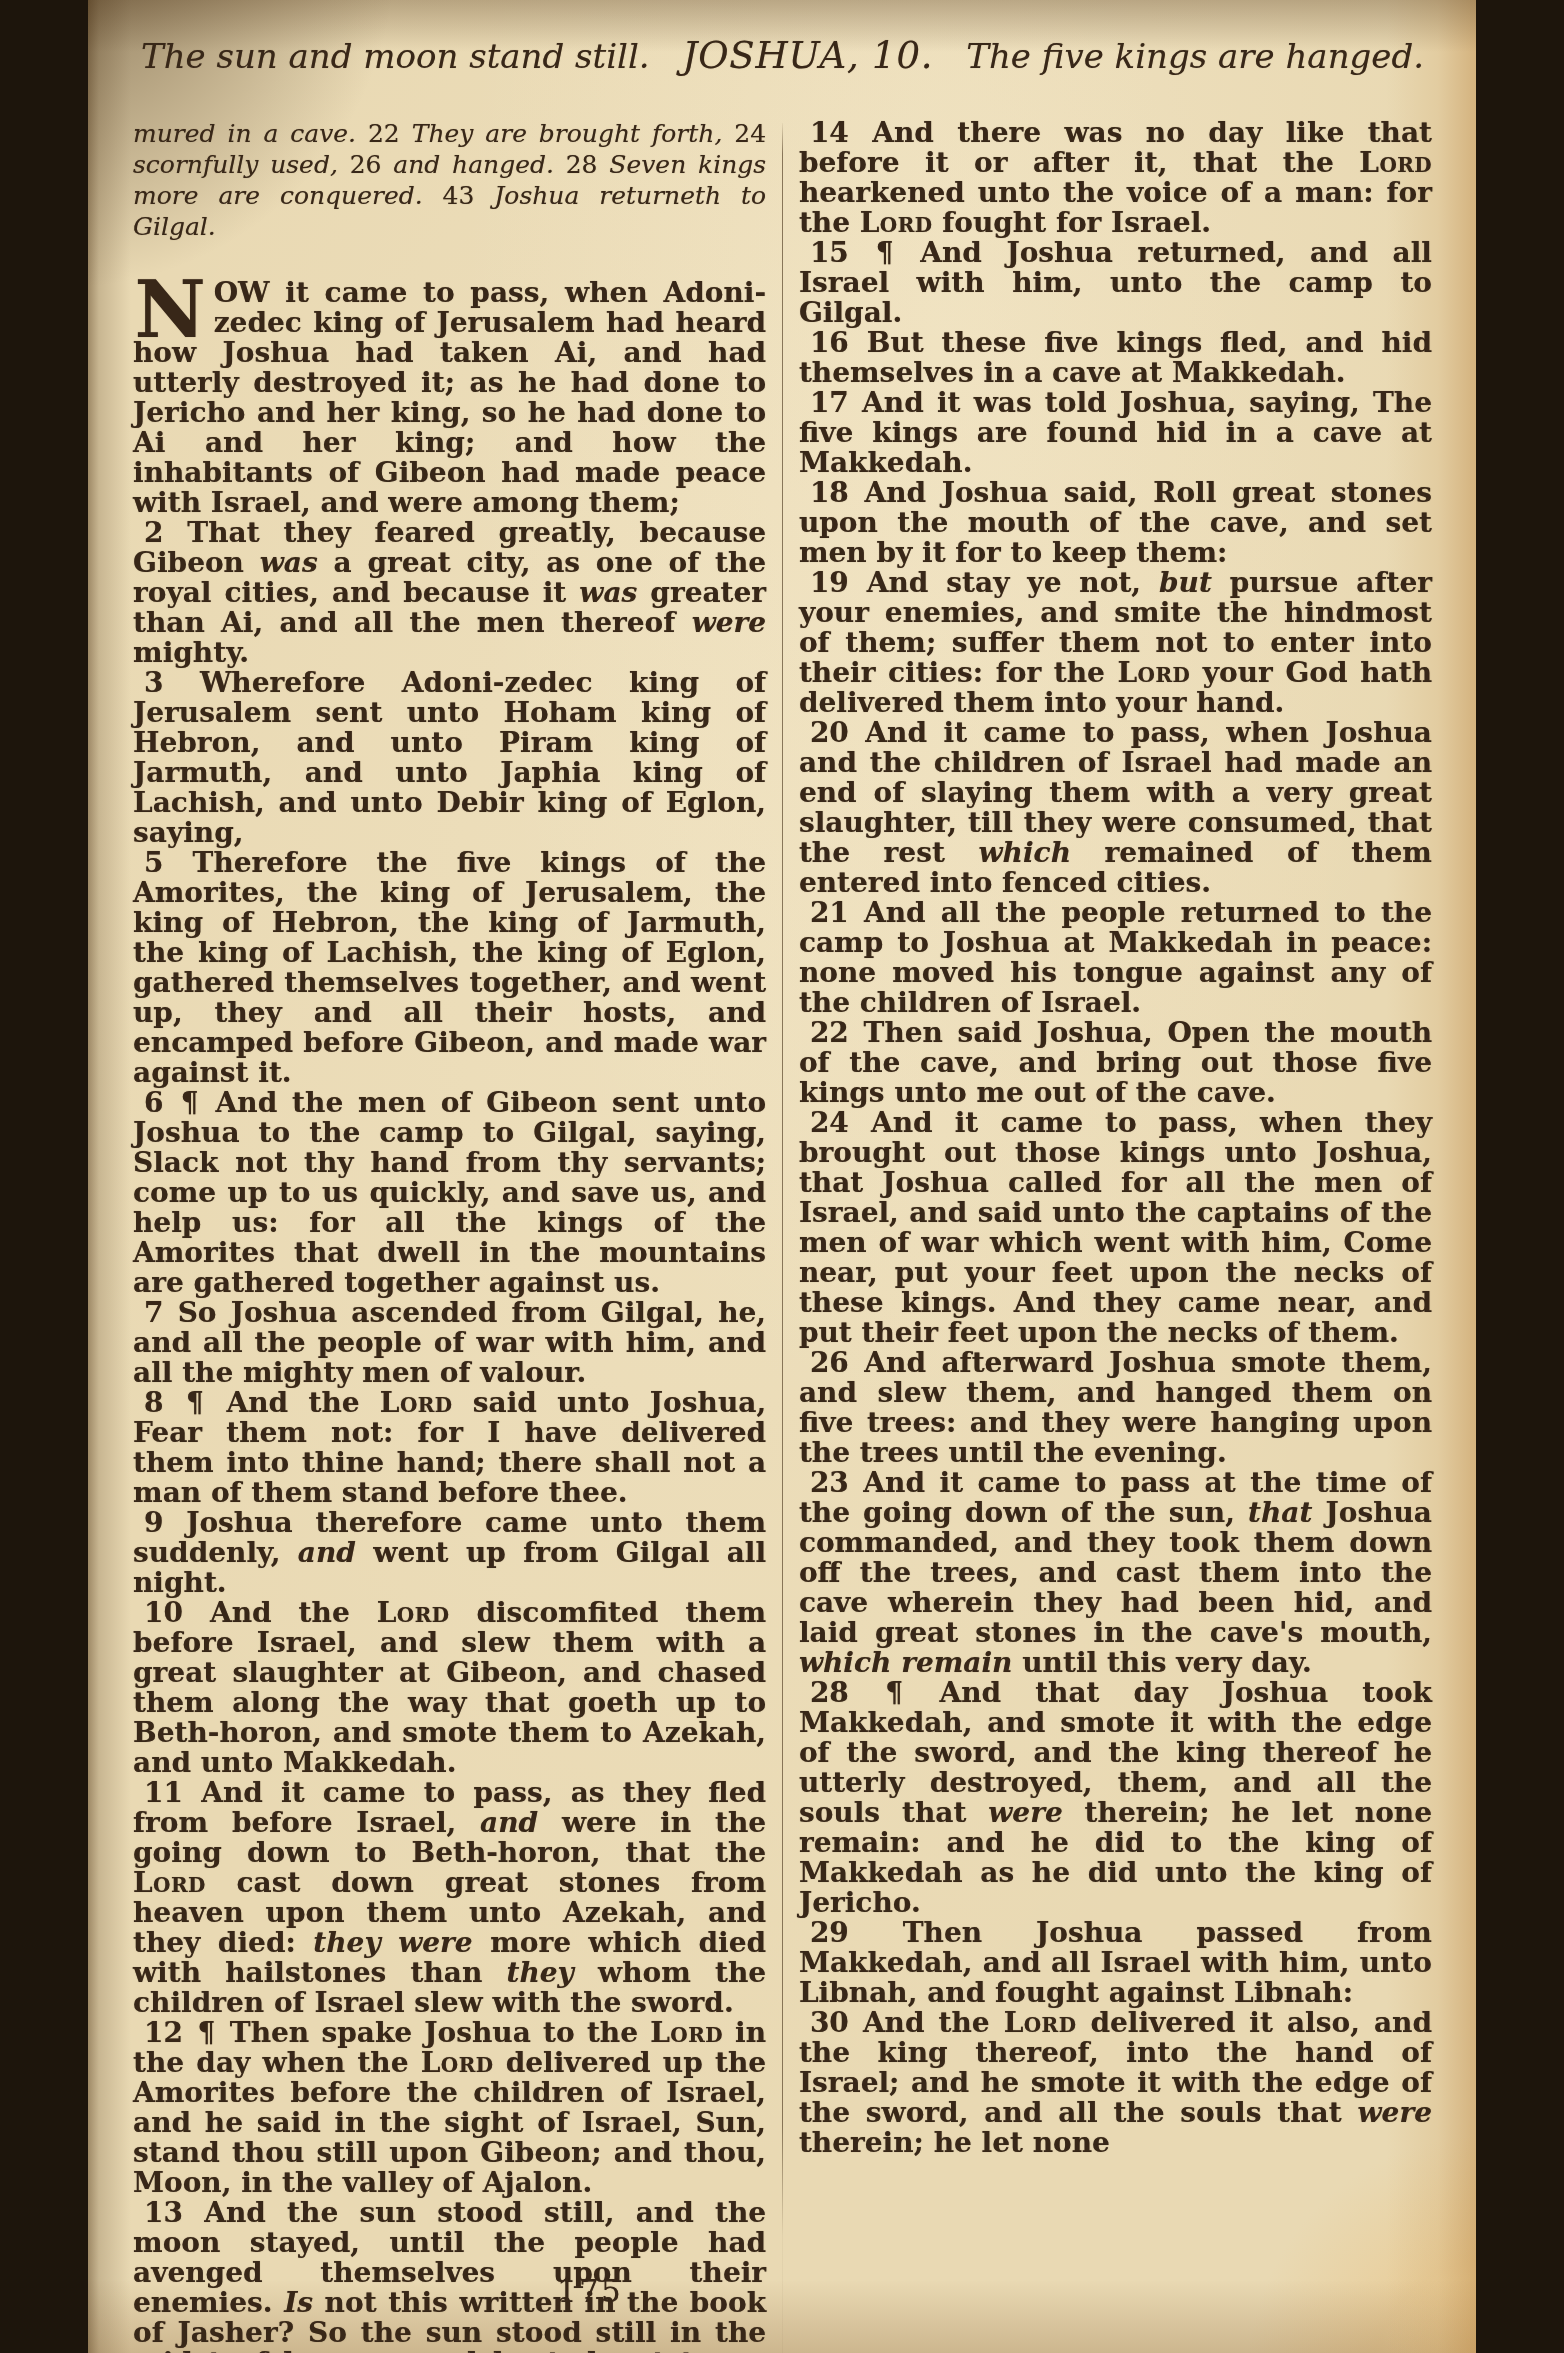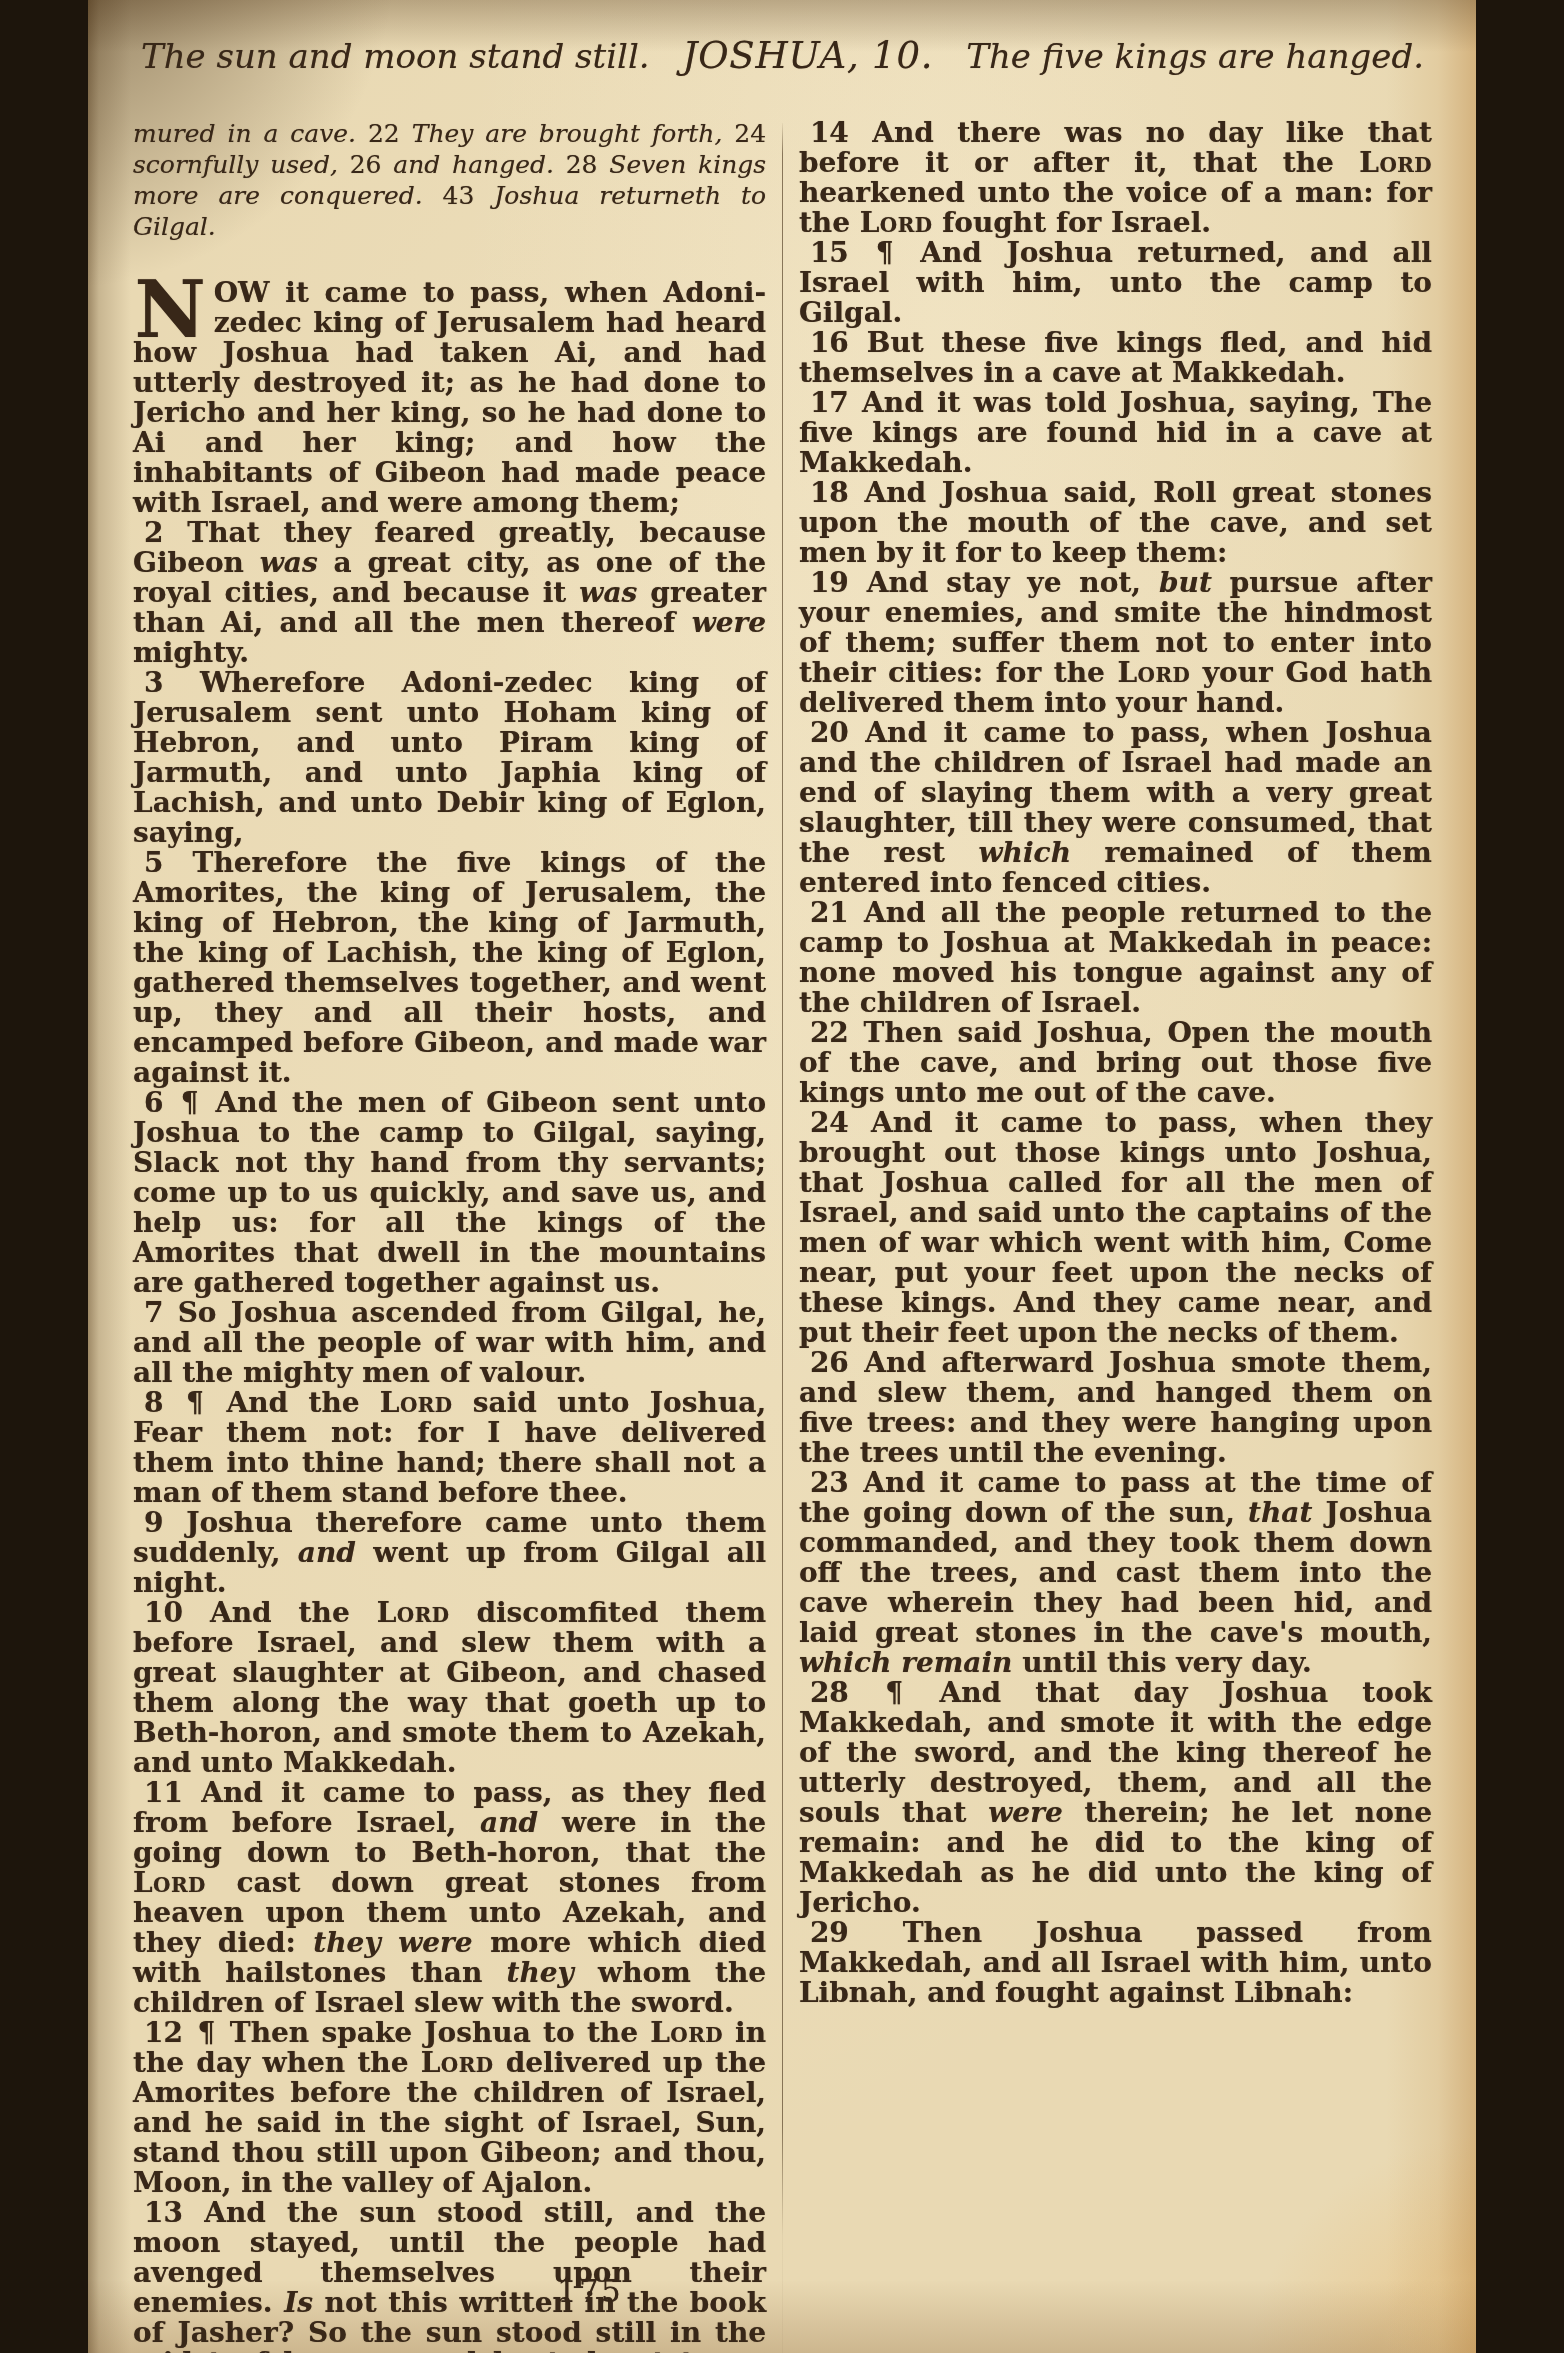--- a/index.html
+++ b/index.html
@@ -109,19 +109,20 @@
         <p class="verse"><span class="vnum">18</span> <span>And Joshua said, Roll great stones upon the mouth of the cave, and set men by it for to keep them:</span></p>
         <p class="verse"><span class="vnum">19</span> <span>And stay ye not, </span><span class="i">but</span><span> pursue after your enemies, and smite the hindmost of them; suffer them not to enter into their cities: for the </span><span class="sc">Lord</span><span> your God hath delivered them into your hand.</span></p>
         <p class="verse"><span class="vnum">20</span> <span>And it came to pass, when Joshua and the children of Israel had made an end of slaying them with a very great slaughter, till they were consumed, that the rest </span><span class="i">which</span><span> remained of them entered into fenced cities.</span></p>
         <p class="verse"><span class="vnum">21</span> <span>And all the people returned to the camp to Joshua at Makkedah in peace: none moved his tongue against any of the children of Israel.</span></p>
         <p class="verse"><span class="vnum">22</span> <span>Then said Joshua, Open the mouth of the cave, and bring out those five kings unto me out of the cave.</span></p>
         <p class="verse"><span class="vnum">24</span> <span>And it came to pass, when they brought out those kings unto Joshua, that Joshua called for all the men of Israel, and said unto the captains of the men of war which went with him, Come near, put your feet upon the necks of these kings.  And they came near, and put their feet upon the necks of them.</span></p>
         <p class="verse"><span class="vnum">26</span> <span>And afterward Joshua smote them, and slew them, and hanged them on five trees: and they were hanging upon the trees until the evening.</span></p>
         <p class="verse"><span class="vnum">23</span> <span>And it came to pass at the time of the going down of the sun, </span><span class="i">that</span><span> Joshua commanded, and they took them down off the trees, and cast them into the cave wherein they had been hid, and laid great stones in the cave's mouth, </span><span class="i">which remain</span><span> until this very day.</span></p>
         <p class="verse"><span class="vnum">28</span> <span class="pil">¶</span> <span>And that day Joshua took Makkedah, and smote it with the edge of the sword, and the king thereof he utterly destroyed, them, and all the souls that </span><span class="i">were</span><span> therein; he let none remain: and he did to the king of Makkedah as he did unto the king of Jericho.</span></p>
         <p class="verse"><span class="vnum">29</span> <span>Then Joshua passed from Makkedah, and all Israel with him, unto Libnah, and fought against Libnah:</span></p>
+        <p class="verse"><span class="vnum">30</span> <span>And the </span><span class="sc">Lord</span><span> delivered it also, and the king thereof, into the hand of Israel; and he smote it with the edge of the sword, and all the souls that </span><span class="i">were</span><span> therein; he let none</span></p>
       </div>
   </div>
 
   <div class="pagenum">175</div>
 
 </div>
 
 
 </body></html>

